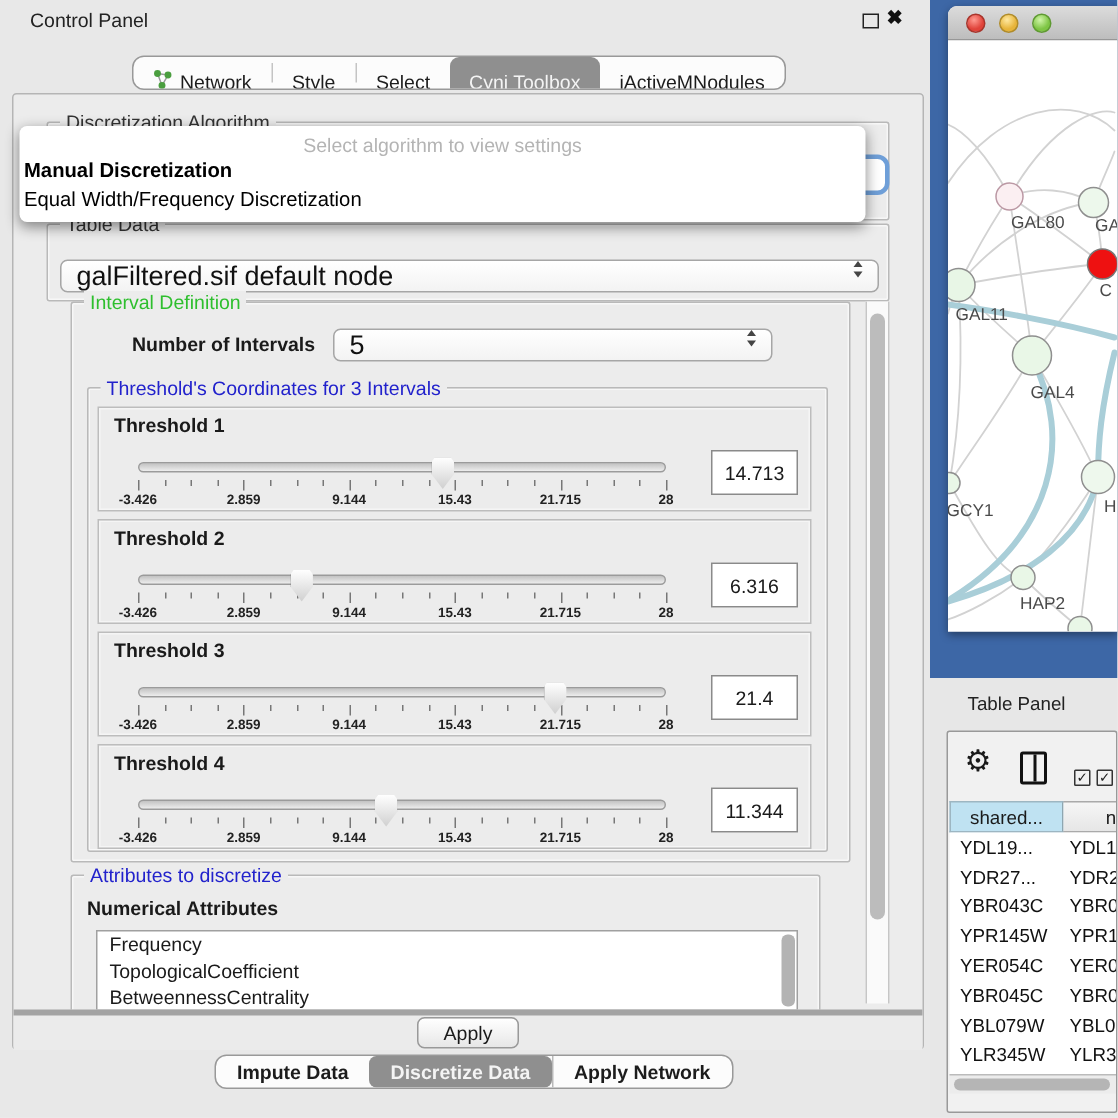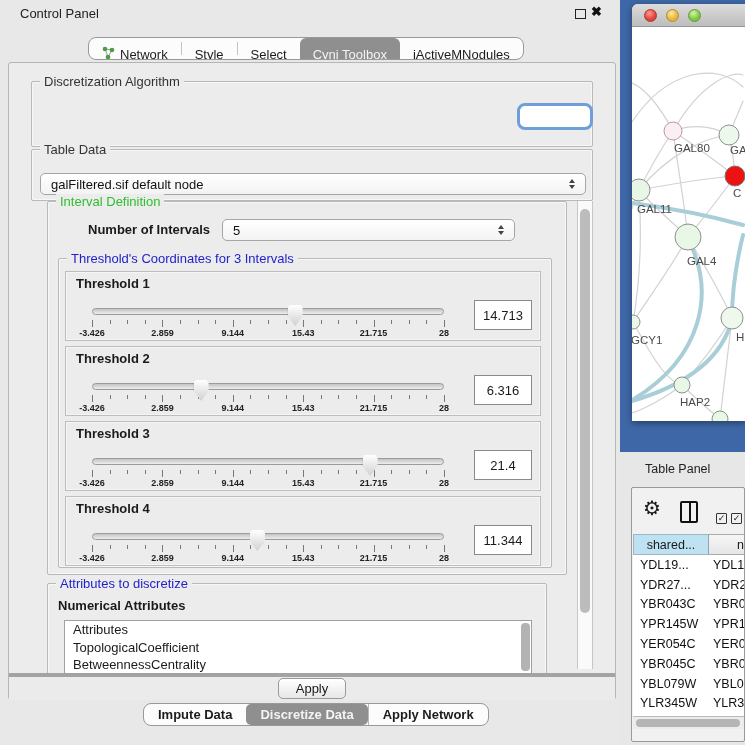--- a/index.html
+++ b/index.html
@@ -30,21 +30,21 @@
   
   .popup { left:4px; top:21px; width:564px; height:64px; background:#fff; border-radius:5px;
     box-shadow:0 3px 9px rgba(0,0,0,.45); z-index:30; }
   .popup-placeholder { left:0; top:5px; width:100%; text-align:center; font-size:13px; color:#b4b4b4; }
   .popup-opt { left:3px; font-size:13.5px; color:#000; white-space:nowrap; }
   .popup-opt.bold { font-weight:bold; }
   .focus-combo { left:508px; top:40px; width:76px; height:27px; border:3px solid #6f9fd8;
     border-radius:8px; background:#fff; z-index:10; }
 
   .combo { position:absolute; background:linear-gradient(#ffffff,#f3f3f3); border:1px solid #a6a6a6;
-    border-radius:5px; display:flex; align-items:center; font-size:13px; color:#111; padding:0 10px; }
+    border-radius:5px; display:flex; align-items:flex-start; font-size:18px; color:#111; padding:0 10px; }
   .combo .cval { flex:1; overflow:hidden; white-space:nowrap; }
   .stepper { display:flex; flex-direction:column; align-items:center; margin-left:6px; }
   .stepper i { display:block; width:0; height:0; border-left:3.5px solid transparent; border-right:3.5px solid transparent; }
   .stepper .up { border-bottom:4.5px solid #444; margin-bottom:2.5px; }
   .stepper .dn { border-top:4.5px solid #444; }
 
   
   .tpanel { position:absolute; left:6px; width:476px; height:70px; border:1px solid #bdbdbd;
     box-shadow:inset 0 0 0 1px #f5f5f5; background:#ececec; }
   .tpanel .tlabel { position:absolute; left:10px; top:4px; font-size:13px; font-weight:bold; }
@@ -153,20 +153,25 @@
     </div>
   </div>
 
 <div class="abs inner-panel">
 
   <div class="groupbox" style="left:22px;top:18px;width:562px;height:66px;">
     <span class="grouplabel" style="color:#333;">Discretization Algorithm</span>
   </div>
   <div class="abs focus-combo"></div>
 
+  <div class="abs popup">
+    <div class="abs popup-placeholder">Select algorithm to view settings</div>
+    <div class="abs popup-opt bold" style="top:22px;">Manual Discretization</div>
+    <div class="abs popup-opt" style="top:41px;">Equal Width/Frequency Discretization</div>
+  </div>
 
   <div class="groupbox" style="left:22px;top:86px;width:562px;height:52px;">
     <span class="grouplabel" style="color:#333;">Table Data</span>
     <div class="combo" style="left:8px;top:23px;width:546px;height:22px;">
       <span class="cval">galFiltered.sif default node</span>
       <span class="stepper">
           <i class="up"></i>
           <i class="dn"></i>
         </span>
     </div>
@@ -327,21 +332,21 @@
             <div class="valuebox">11.344</div>
           </div>
         </div>
     </div>
   </div>
 
   <div class="groupbox" style="left:38px;top:520px;width:500px;height:96px;">
     <span class="grouplabel" style="color:#2222cc;">Attributes to discretize</span>
     <span style="position:absolute;left:10px;top:14px;font-size:13px;font-weight:bold;">Numerical Attributes</span>
     <div class="attr-list" id="attr-list">
-      <div class="attr-item">Attributes</div>
+      <div class="attr-item">Frequency</div>
         <div class="attr-item">TopologicalCoefficient</div>
         <div class="attr-item">BetweennessCentrality</div>
         <div class="attr-scroll"></div>
     </div>
   </div>
 
   <div class="abs vscrollbar">
     <div class="vthumb"></div>
   </div>
 

